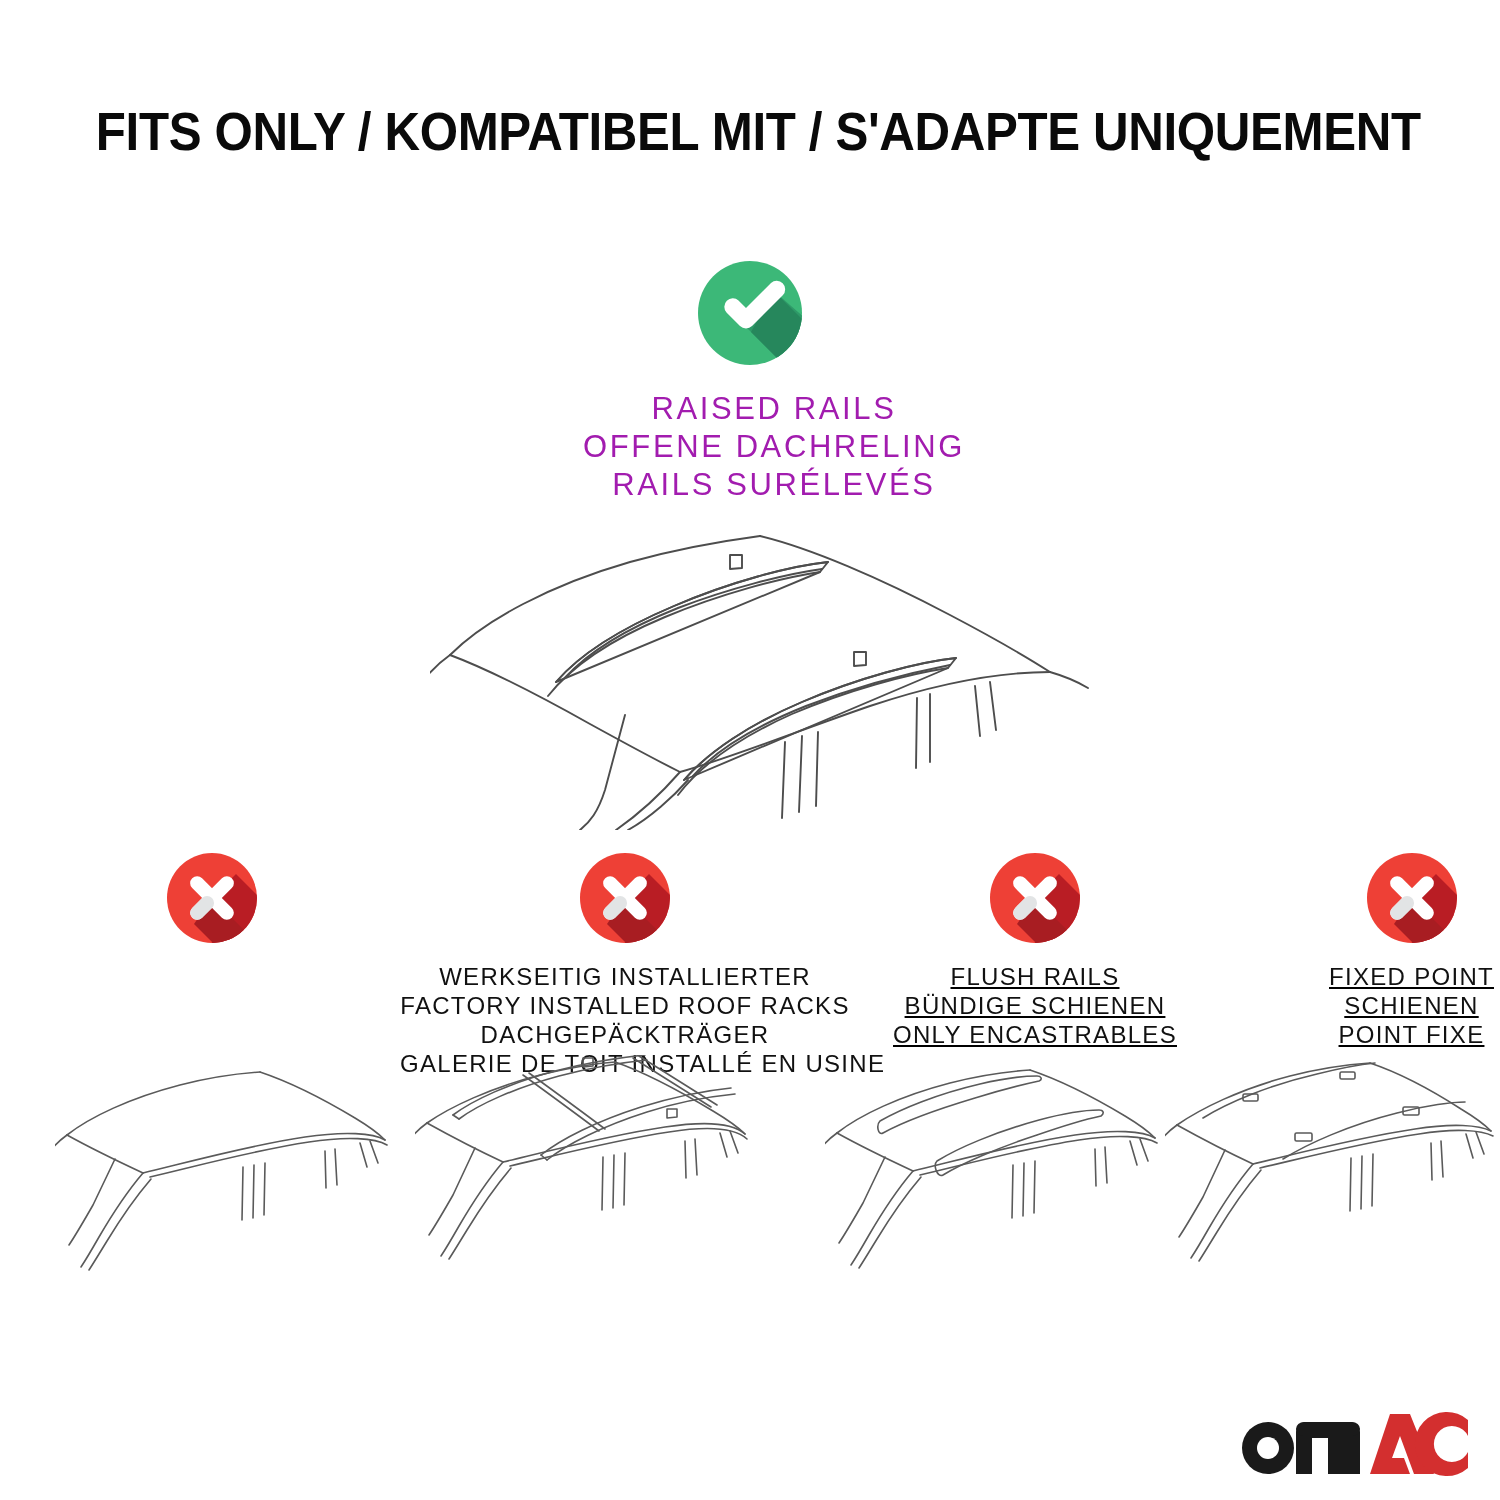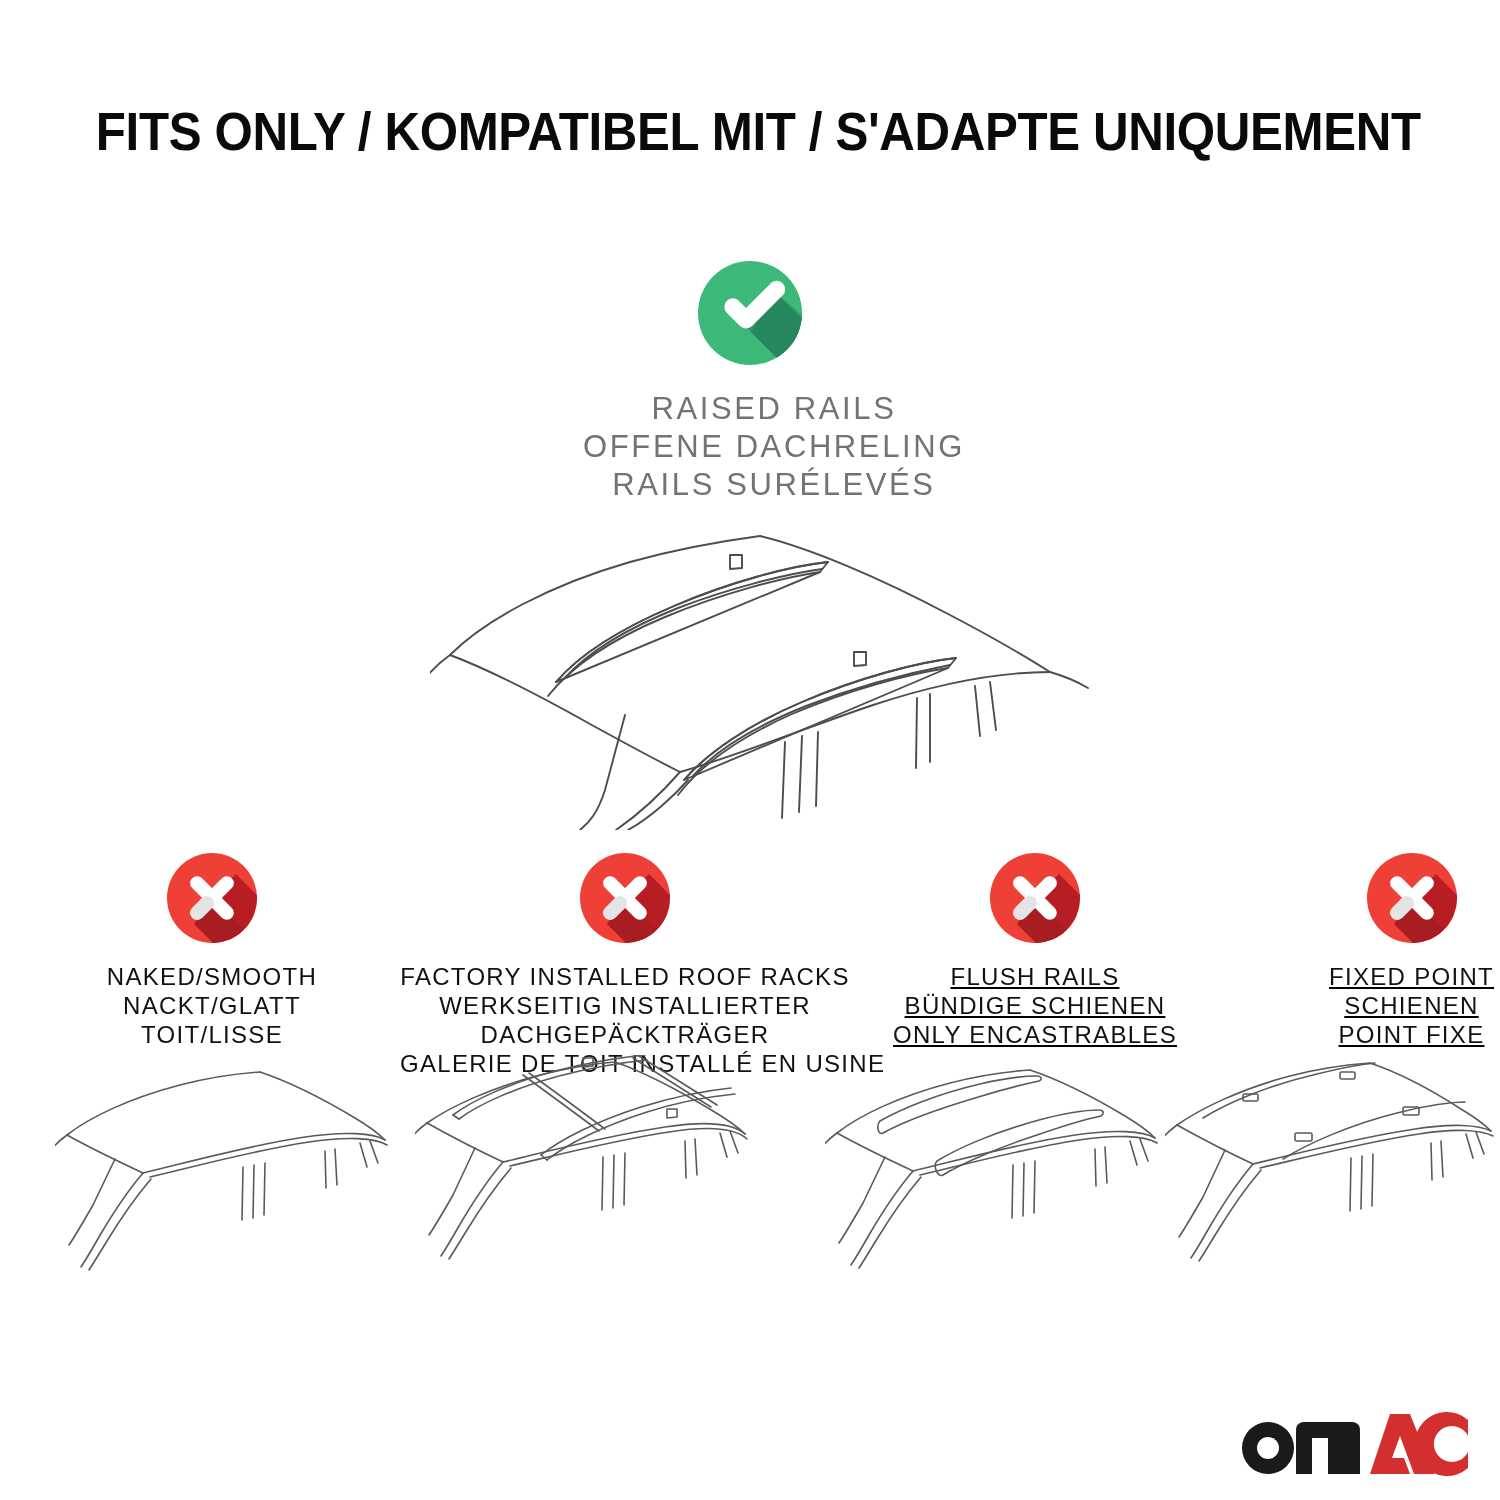--- a/index.html
+++ b/index.html
@@ -50,21 +50,21 @@
   }
   .badge svg { display: block; }
 
   #approved-labels {
     margin-top: 18px;
   }
   .approved-line {
     font-size: 31px;
     line-height: 38px;
     letter-spacing: 2.6px;
-    color: #737373;
+    color: #a21caf;
     font-weight: 400;
     white-space: nowrap;
     padding-left: 48px;
   }
 
   #approved-illustration {
     position: absolute;
     left: 430px;
     top: 500px;
     width: 660px;
@@ -213,25 +213,20 @@
             <path d="M50 50 L100 100 L56 100 L32 76 Z" fill="#a81d22"></path>
           </g>
           <g transform="rotate(45 50 50)">
             <rect x="43" y="22" width="14" height="56" rx="7" fill="#ffffff"></rect>
             <rect x="22" y="43" width="56" height="14" rx="7" fill="#ffffff"></rect>
             <rect x="43" y="50" width="14" height="28" rx="7" fill="#e2e4e5"></rect>
           </g>
         </svg>
       </div>
     </div>
-    <div class="reject-labels">
-      <div class="reject-line">NAKED/SMOOTH</div>
-      <div class="reject-line">NACKT/GLATT</div>
-      <div class="reject-line">TOIT/LISSE</div>
-    </div>
   </div>
 
   <div class="reject-col" style="left:400px; width:450px;">
     <div class="badge-wrap">
       <div class="badge">
         <svg width="100" height="100" viewBox="0 0 100 100" aria-hidden="true">
           <defs>
               <clipPath id="cc2">
                 <circle cx="50" cy="50" r="45"></circle>
               </clipPath>
@@ -243,22 +238,22 @@
           </g>
           <g transform="rotate(45 50 50)">
             <rect x="43" y="22" width="14" height="56" rx="7" fill="#ffffff"></rect>
             <rect x="22" y="43" width="56" height="14" rx="7" fill="#ffffff"></rect>
             <rect x="43" y="50" width="14" height="28" rx="7" fill="#e2e4e5"></rect>
           </g>
         </svg>
       </div>
     </div>
     <div class="reject-labels">
+      <div class="reject-line">WERKSEITIG INSTALLIERTER</div>
       <div class="reject-line">FACTORY INSTALLED ROOF RACKS</div>
-      <div class="reject-line">WERKSEITIG INSTALLIERTER</div>
       <div class="reject-line">DACHGEPÄCKTRÄGER</div>
       <div class="reject-line">GALERIE DE TOIT INSTALLÉ EN USINE</div>
     </div>
   </div>
 
   <div class="reject-col" style="left:860px; width:350px;text-decoration:underline;">
     <div class="badge-wrap">
       <div class="badge">
         <svg width="100" height="100" viewBox="0 0 100 100" aria-hidden="true">
           <defs>

